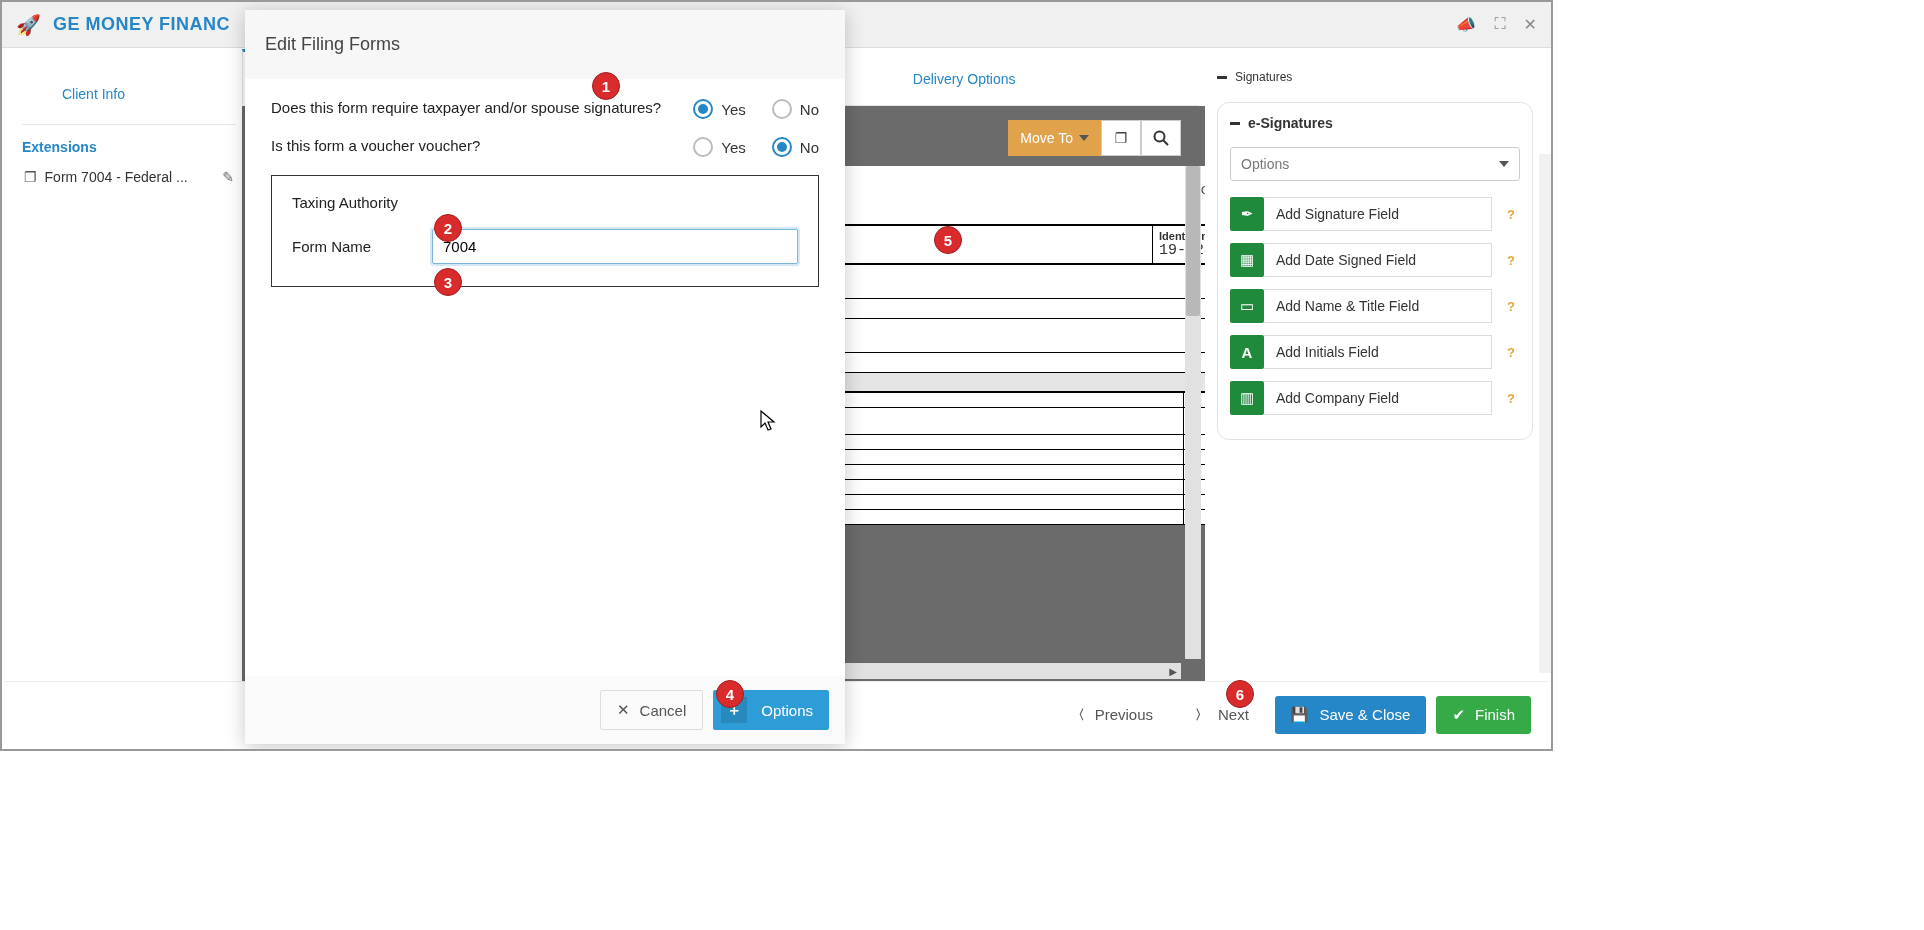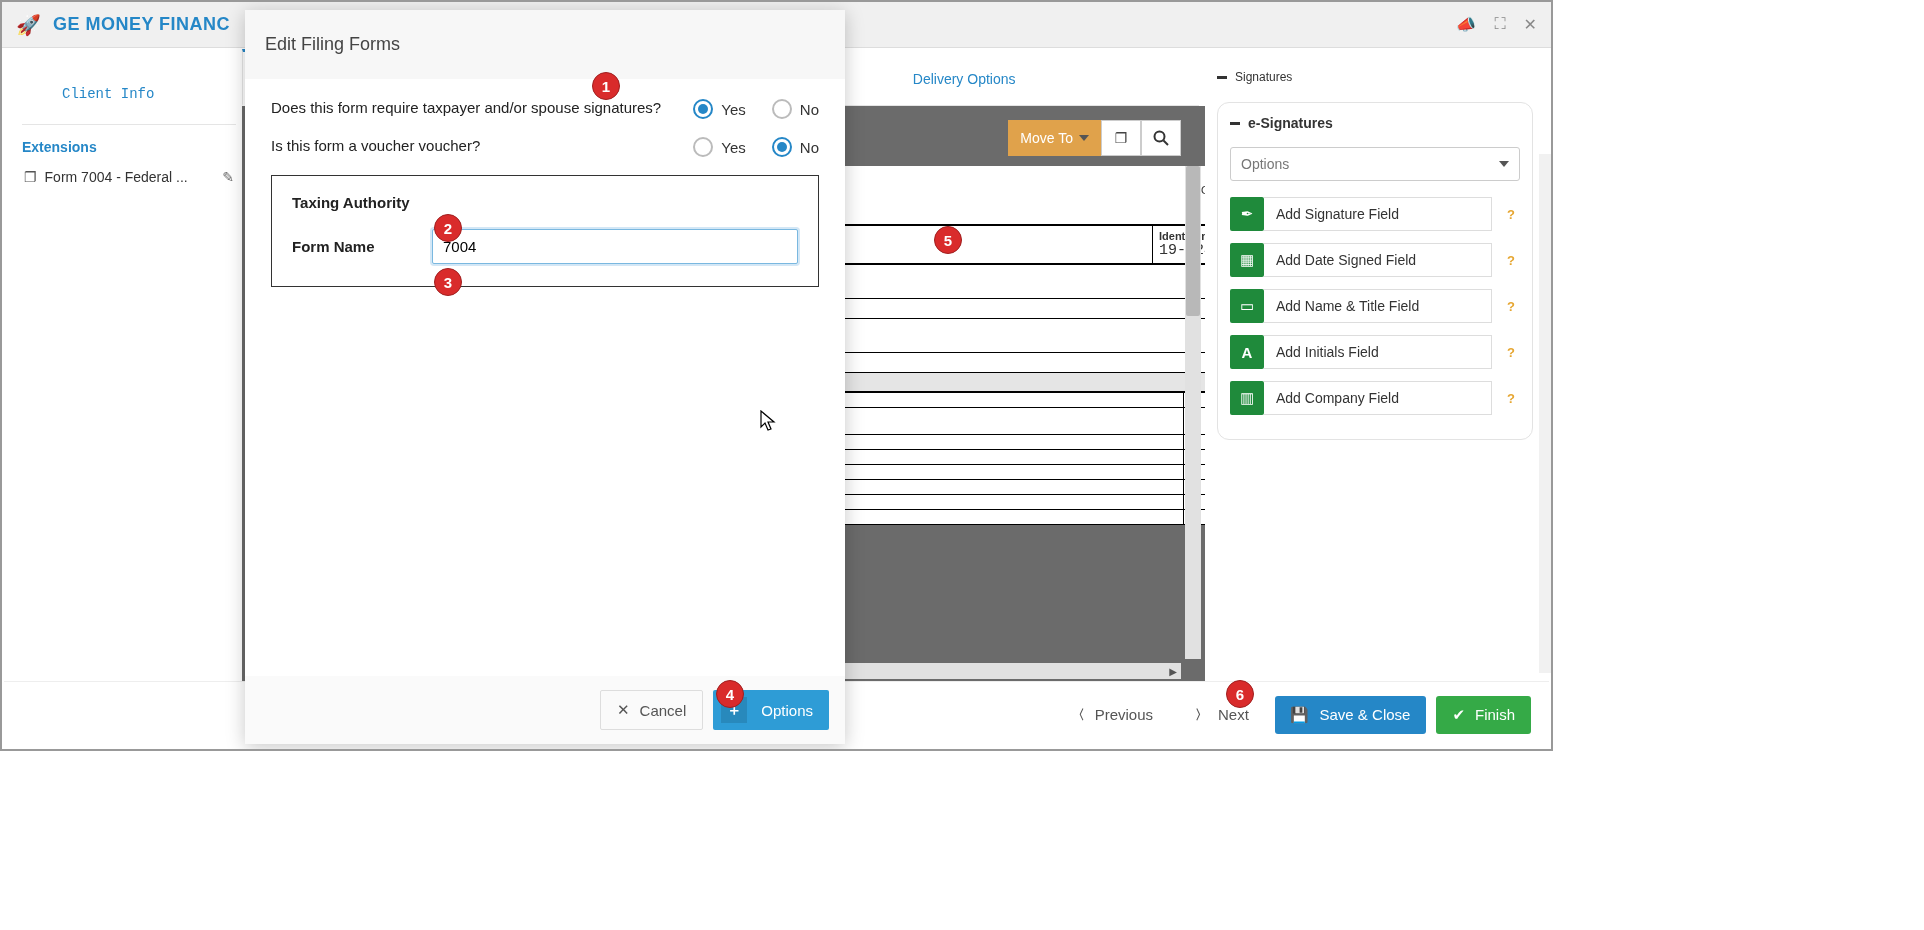--- a/index.html
+++ b/index.html
@@ -24,21 +24,21 @@
   }
   .rocket-icon { color: #777; font-size: 20px; margin-right: 12px; }
   .title { color: #2587c7; font-weight: 600; font-size: 18px; letter-spacing: 0.5px; }
   .topbar-right { margin-left: auto; display: flex; gap: 18px; color: #888; }
   .topbar-right span { cursor: pointer; font-size: 16px; }
   .megaphone { color: #4aa3d8; }
 
   .main { display: flex; height: calc(100% - 46px - 66px); }
   .leftcol { width: 240px; padding: 16px 6px 0 20px; }
   .tabs-top { display: flex; border-bottom: 1px solid #e5e5e5; }
-  .tabs-top .tab { flex: 0 0 auto; padding: 22px 40px; color: #2587c7; cursor: pointer; text-align: center; font-family: Liberation Mono, monospace; }
+  .tabs-top .tab { flex: 0 0 auto; padding: 22px 40px; color: #2587c7; cursor: pointer; text-align: center; }
   .tabs-top .tab.dim { color: #2587c7; }
 
   .section-label { color: #2587c7; font-weight: 600; padding: 14px 0 8px 0; }
   .ext-item { display: flex; align-items: center; gap: 8px; padding: 6px 2px; font-size: 14px; color: #333; }
   .ext-item .doc-icon { color: #555; }
   .ext-item .edit-icon { margin-left: auto; color: #666; cursor: pointer; }
 
   .centercol { flex: 1; position: relative; }
   .rightcol { width: 346px; padding: 16px 18px 0 12px; }
 
@@ -139,21 +139,21 @@
   .q-row .q { flex: 1; padding-right: 30px; font-size: 15px; color: #222; }
   .q-row .opts { display: flex; gap: 26px; align-items: flex-start; }
   .radio { width: 20px; height: 20px; border: 2px solid #bbb; border-radius: 50%; display: inline-flex; align-items: center; justify-content: center; cursor: pointer; }
   .radio.sel { border-color: #2587c7; }
   .radio.sel::after { content: ""; width: 10px; height: 10px; background: #2587c7; border-radius: 50%; }
   .opt-lbl { margin-left: 8px; font-size: 15px; }
   .opt-wrap { display: flex; align-items: center; }
 
   .form-box { border: 1px solid #333; padding: 18px 20px; margin-top: 8px; }
   .form-field { display: flex; align-items: center; margin-bottom: 18px; }
-  .form-field .fl { width: 140px; font-weight: bold; color: #222; font-size: 15px;}
+  .form-field .fl { width: 140px; font-weight: normal; color: #222; font-size: 15px;}
   .form-field .fc { flex: 1; position: relative; }
   .select-box { width: 100%; border: 1px solid #ccc; border-radius: 2px; padding: 8px 10px; display: flex; align-items: center; justify-content: space-between; cursor: pointer; font-size: 15px; }
   .text-input { width: 100%; border: 1px solid #7ab8e0; border-radius: 2px; padding: 8px 10px; font-size: 15px; outline: none; box-shadow: 0 0 0 2px rgba(80,160,220,0.25); font-family: inherit;}
 
   .modal-footer { padding: 14px 16px; display: flex; justify-content: flex-end; gap: 10px; background: #fafafa; }
   .mbtn { display: flex; align-items: center; gap: 10px; padding: 10px 16px; border-radius: 2px; cursor: pointer; font-size: 15px; }
   .mbtn.cancel { border: 1px solid #ddd; color: #555; }
   .mbtn.update { background: #2e9cd6; color: #fff; }
   .mbtn.update .plus { background: rgba(0,0,0,0.12); width: 26px; height: 26px; display:flex; align-items:center; justify-content:center; margin: -4px 4px -4px -8px; font-weight:bold;}
 

